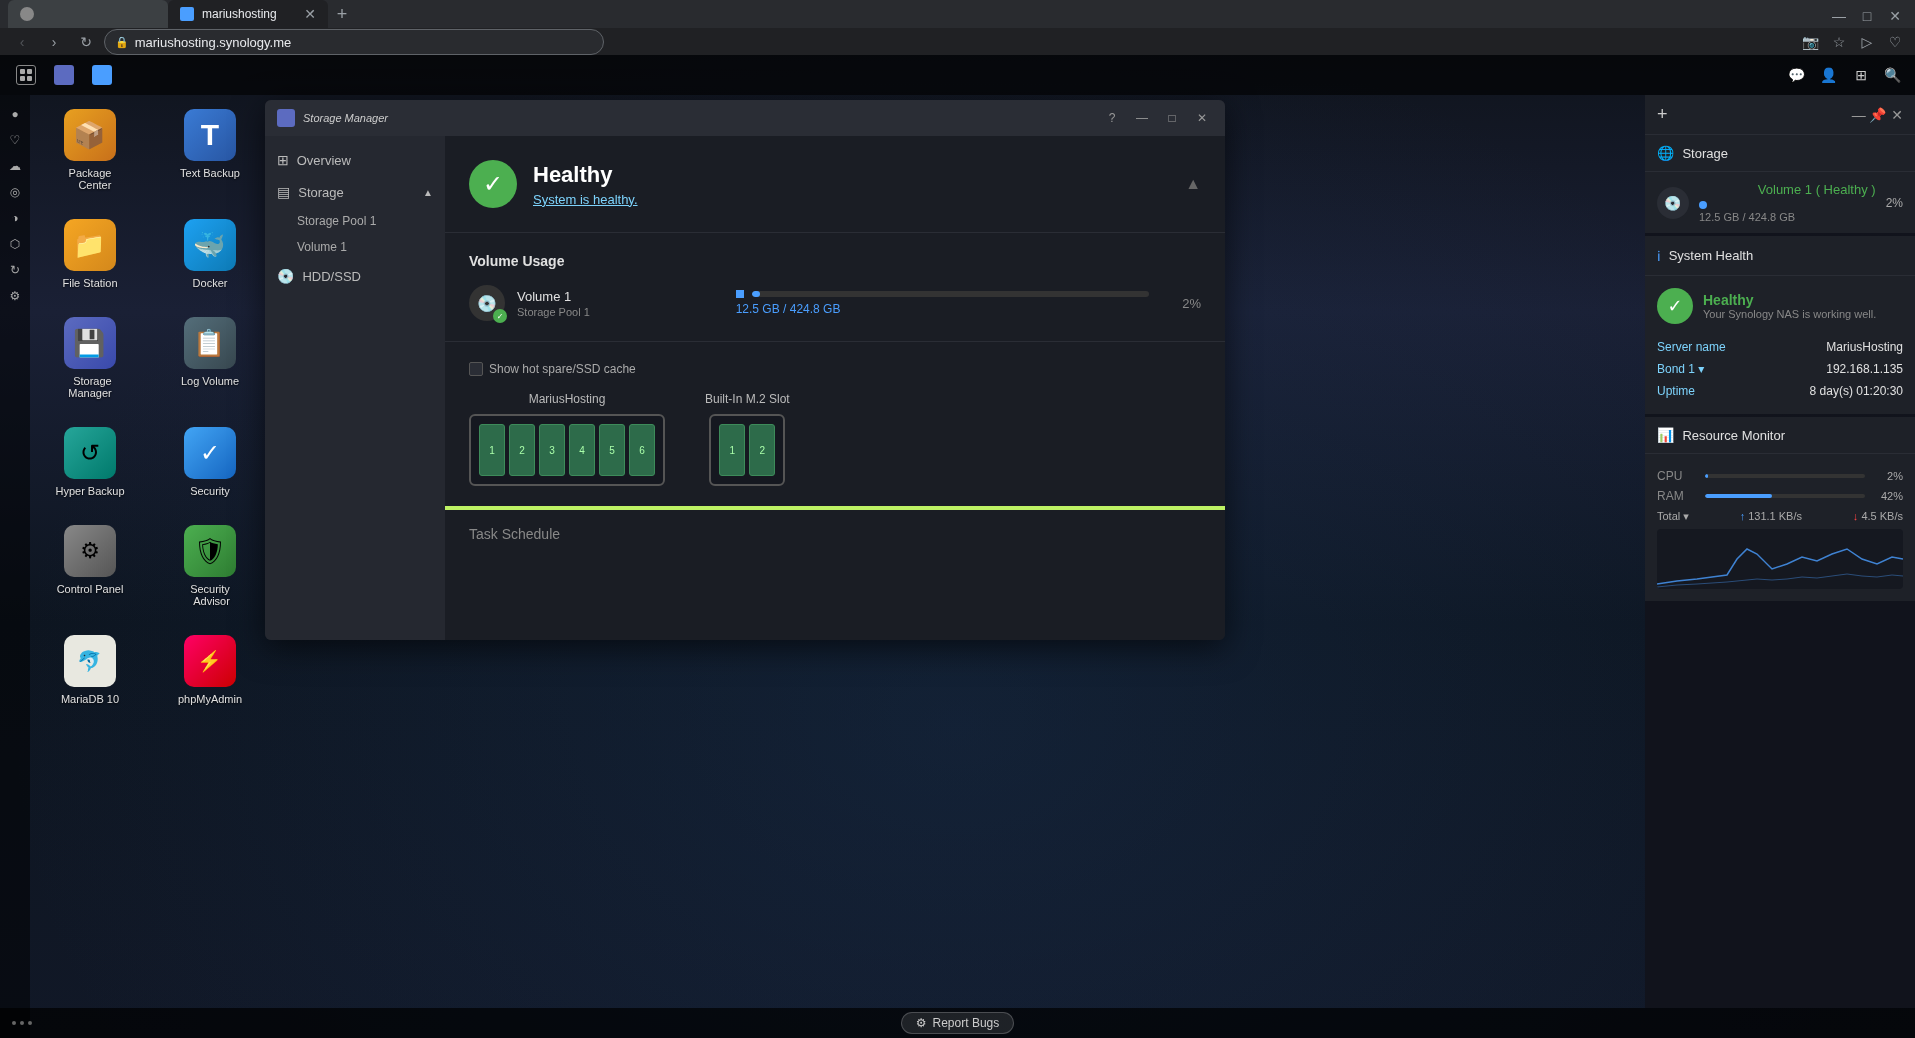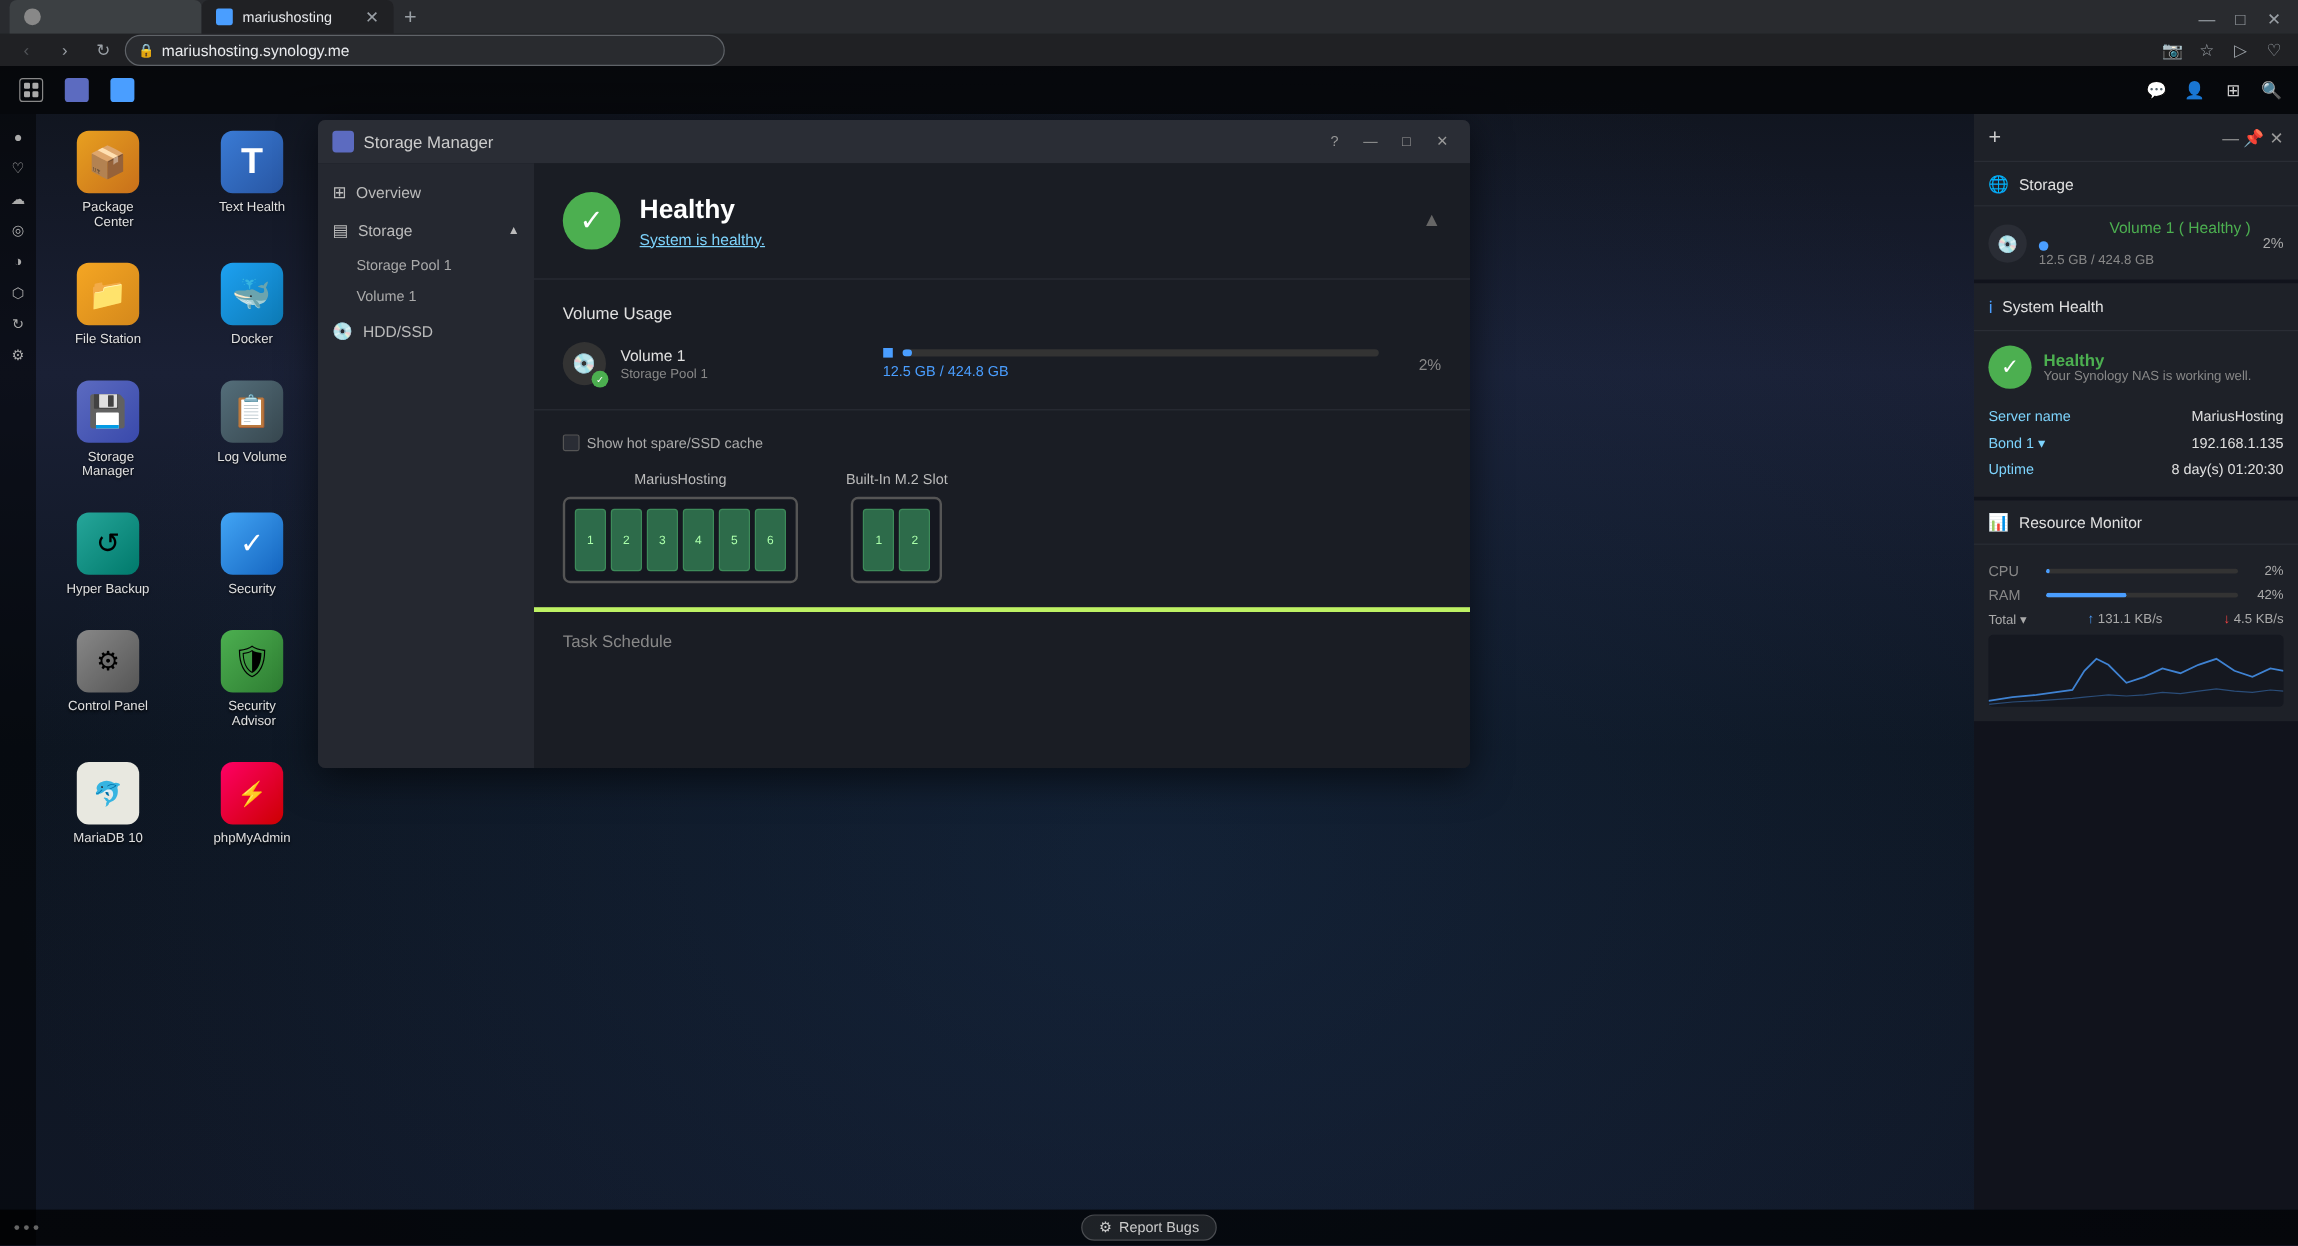--- a/index.html
+++ b/index.html
@@ -206,21 +206,21 @@
     .window-titlebar {
       height: 36px;
       background: #2a2d35;
       display: flex;
       align-items: center;
       padding: 0 12px;
       gap: 8px;
       flex-shrink: 0;
     }
     .window-titlebar-icon { width: 18px; height: 18px; background: #5c6bc0; border-radius: 3px; }
-    .window-title { font-size: 14px; color: #ccc; flex: 1; }
+    .window-title { font-size: 11px; color: #ccc; flex: 1; font-style: italic; }
     .window-btn { width: 22px; height: 22px; display: flex; align-items: center; justify-content: center; color: #999; cursor: pointer; font-size: 12px; }
 
     .window-body {
       display: flex;
       flex: 1;
       overflow: hidden;
     }
 
     
     .window-sidebar {
@@ -275,21 +275,21 @@
       justify-content: center;
       font-size: 24px;
       color: white;
       flex-shrink: 0;
     }
     .health-text h2 { font-size: 22px; color: #fff; font-weight: 600; }
     .health-text p { font-size: 13px; color: #7dd3fc; margin-top: 4px; text-decoration: underline; }
 
     
     .section { padding: 20px 24px; border-bottom: 1px solid #2a2d35; }
-    .section-title { font-size: 14px; font-weight: 400; color: #e0e0e0; margin-bottom: 16px; }
+    .section-title { font-size: 14px; font-weight: 700; color: #e0e0e0; margin-bottom: 16px; }
     .volume-row {
       display: flex;
       align-items: center;
       gap: 12px;
     }
     .volume-icon { 
       width: 36px; height: 36px;
       background: #333;
       border-radius: 50%;
       display: flex; align-items: center; justify-content: center;
@@ -604,21 +604,21 @@
 <div class="desktop">
   <div class="desktop-icons">
 
     <div class="desktop-icon">
       <div class="icon-img icon-package">📦</div>
       <span class="icon-label">Package<br>Center</span>
     </div>
 
     <div class="desktop-icon">
       <div class="icon-img icon-text-editor" style="font-size:30px;font-weight:bold;color:#fff;">T</div>
-      <span class="icon-label">Text Health</span>
+      <span class="icon-label">Text Backup</span>
     </div>
 
     <div class="desktop-icon">
       <div class="icon-img icon-file-station">📁</div>
       <span class="icon-label">File Station</span>
     </div>
 
     <div class="desktop-icon">
       <div class="icon-img icon-docker">🐳</div>
       <span class="icon-label">Docker</span>

